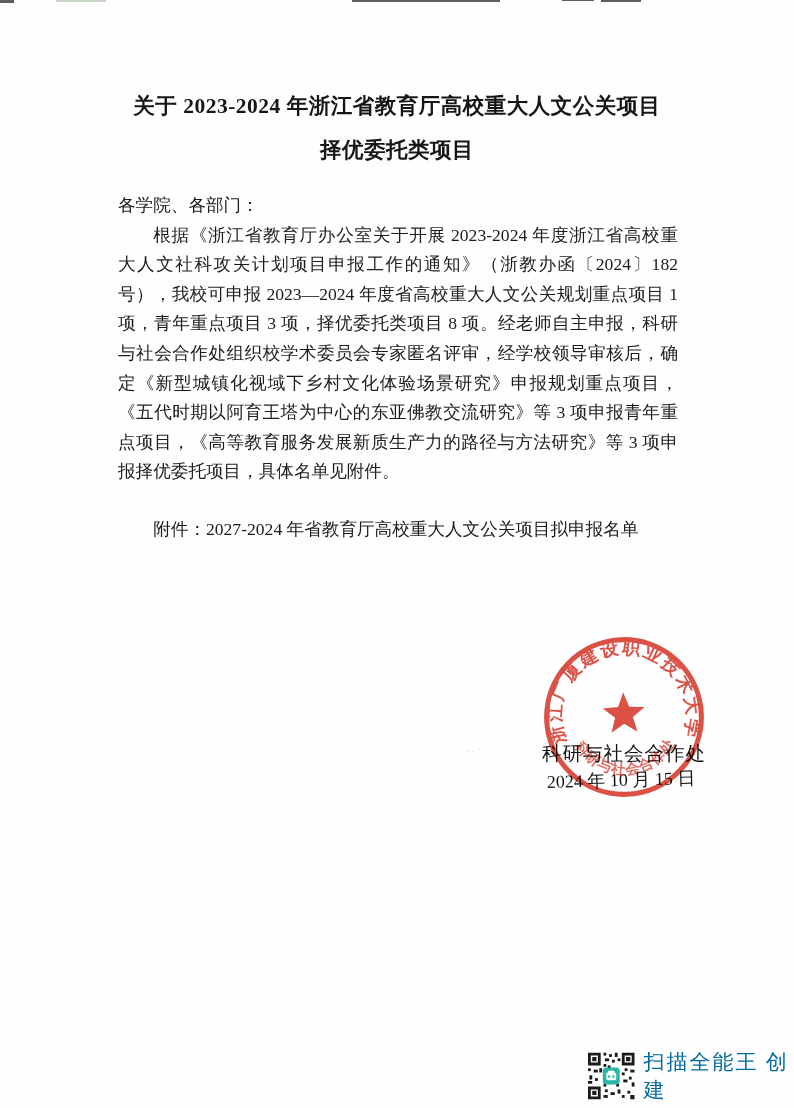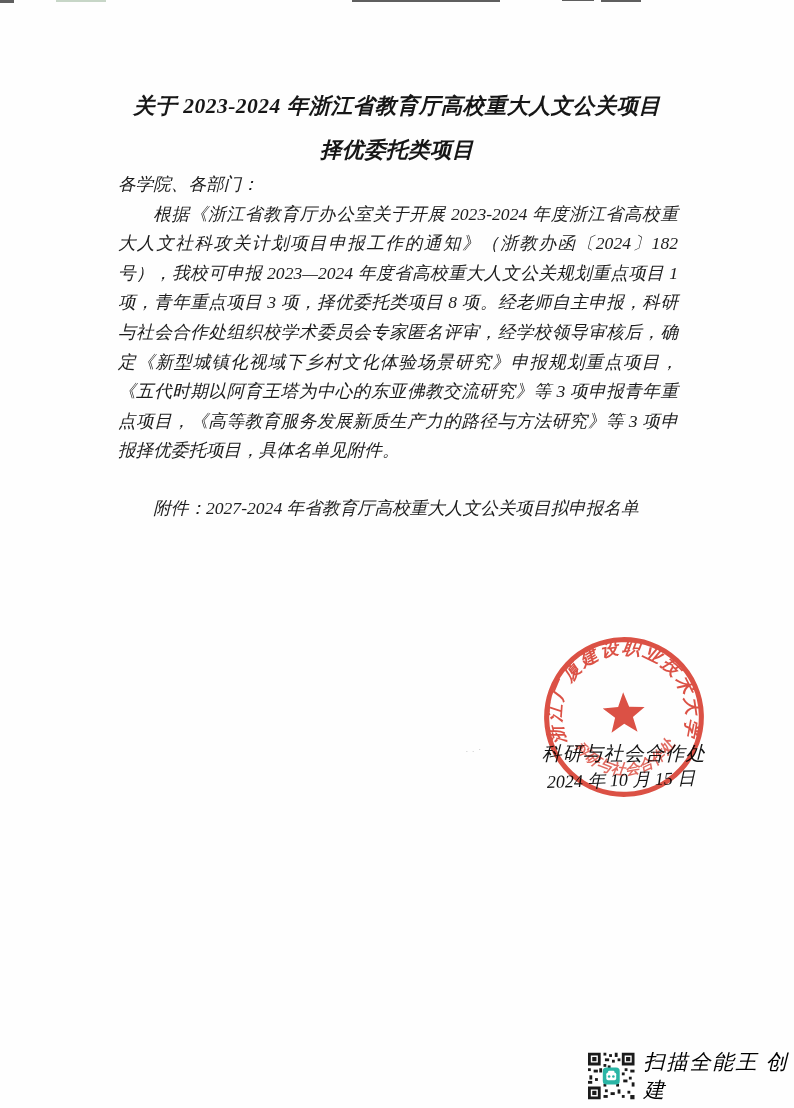--- a/index.html
+++ b/index.html
@@ -4,21 +4,20 @@
 <style>
   html, body { margin: 0; padding: 0; background: #ffffff; }
   .page {
     position: relative;
     width: 794px;
     height: 1108px;
     background: #fefefe;
     overflow: hidden;
     font-family: "Liberation Serif", "DejaVu Serif", serif;
     color: #1f1f1f;
-    font-style: italic;
   }
 
   
   .artifact { position: absolute; top: 0; height: 2px; background: #2a2a2a; opacity: .75; }
   .artifact.a1 { left: 0;   width: 14px;  height: 3px;}
   .artifact.a2 { left: 352px; width: 148px; }
   .artifact.a3 { left: 562px; width: 32px; height: 1px;}
   .artifact.a4 { left: 601px; width: 40px; height: 2px;}
   .artifact.green { left: 56px; width: 50px; height: 2px; background: #8fae8f; opacity:.5;}
 
@@ -28,21 +27,21 @@
     text-align: center;
     font-weight: bold;
     font-size: 21.5px;
     line-height: 44px;
     letter-spacing: 0.5px;
     color: #161616;
   }
 
   .body-block {
     position: absolute;
-    top: 170px; left: 118px;
+    top: 191px; left: 118px;
     width: 560px;
     font-size: 17.6px;
     line-height: 29.6px;
     text-align: justify;
     text-justify: inter-ideograph;
     color: #1c1c1c;
   }
   .body-block p { margin: 0; text-indent: 2em; }
   .body-block .salutation { text-indent: 0; }
   .attachment-line { margin-top: 28px !important; }
@@ -69,21 +68,21 @@
     transform: rotate(-2deg);
   }
 
   
   .footer {
     position: absolute; left: 588px; top: 1048px;
     display: flex; align-items: center; gap: 9px;
   }
   .qr { width: 52px; height: 52px; display: block; }
   .footer-text {
-    font-size: 21px; letter-spacing: 2px; color: #000000;
+    font-size: 21px; letter-spacing: 2px; color: #0369a1;
     font-family: "Liberation Serif", "DejaVu Serif", serif;
   }
 
   
   .smudge {
     position: absolute; left: 466px; top: 744px; width: 56px; height: 10px;
     color: #b9b9b9; font-size: 9px; letter-spacing: 4px; z-index: 1;
   }
 </style>
 </head>

